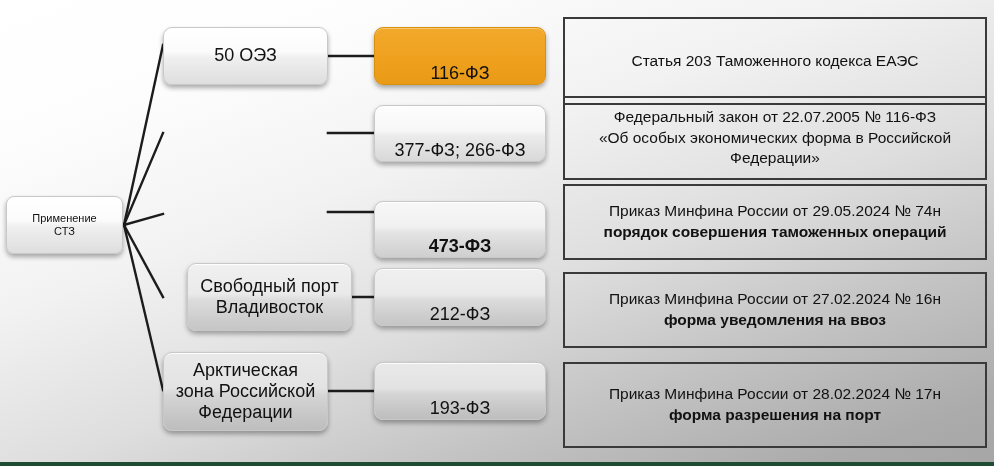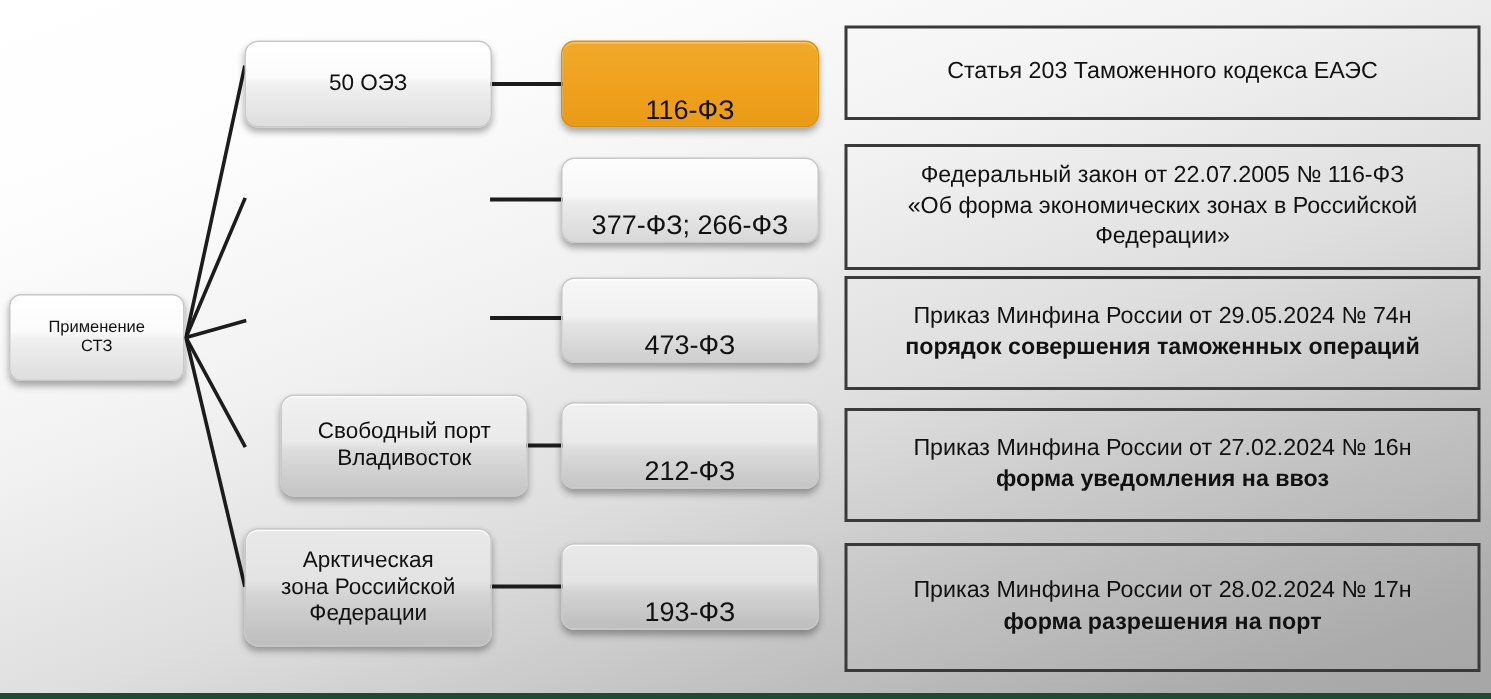--- a/index.html
+++ b/index.html
@@ -88,21 +88,21 @@
   .node.highlight {
     background: linear-gradient(to bottom, #f2a92a 0%, #efa11e 55%, #e99a16 100%);
     border: 1px solid #d9900f;
     box-shadow: 0 3px 5px rgba(0,0,0,0.33), inset 0 1px 0 rgba(255,255,255,0.35);
   }
 
   #root-node {
     left: 6px; top: 196px; width: 117px; height: 58px;
     font-size: 11px; border-radius: 8px;
   }
-  .l-node { left: 163px; width: 165px; font-size: 15px; }
+  .l-node { left: 163px; width: 165px; font-size: 18px; }
   .m-node { left: 374px; width: 172px; font-size: 18px; align-items: flex-end; }
 
   
   .panel {
     position: absolute;
     left: 563px;
     width: 424px;
     box-sizing: border-box;
     border: 2px solid #3a3a3a;
     display: flex;
@@ -159,37 +159,37 @@
 зона Российской
 Федерации</span>
   </div>
 
   <div class="node m-node highlight" style="top:27px;height:58px;">
     <span>116-ФЗ</span>
   </div>
   <div class="node m-node shade1" style="top:105px;height:57px;">
     <span>377-ФЗ; 266-ФЗ</span>
   </div>
-  <div class="node m-node shade2" style="top:185px;height:57px;">
+  <div class="node m-node shade2" style="top:201px;height:57px;font-weight:bold;">
     <span>473-ФЗ</span>
   </div>
   <div class="node m-node shade3" style="top:268px;height:58px;">
     <span>212-ФЗ</span>
   </div>
   <div class="node m-node shade4" style="top:362px;height:58px;">
     <span>193-ФЗ</span>
   </div>
 
-  <div class="panel" style="top:17px;height:63px;text-align:right;">
+  <div class="panel" style="top:17px;height:88px;text-align:right;">
     <span class="ln">Статья 203 Таможенного кодекса ЕАЭС</span>
   </div>
 
   <div class="panel" style="top:96px;height:84px;">
     <span class="ln">Федеральный закон от 22.07.2005 № 116-ФЗ</span>
-    <span class="ln">«Об форма экономических зонах в Российской</span>
+    <span class="ln">«Об особых экономических форма в Российской</span>
     <span class="ln">Федерации»</span>
   </div>
 
   <div class="panel" style="top:184px;height:76px;">
     <span class="ln">Приказ Минфина России от 29.05.2024 № 74н</span>
     <span class="ln bold">порядок совершения таможенных операций</span>
   </div>
 
   <div class="panel" style="top:272px;height:76px;">
     <span class="ln">Приказ Минфина России от 27.02.2024 № 16н</span>

